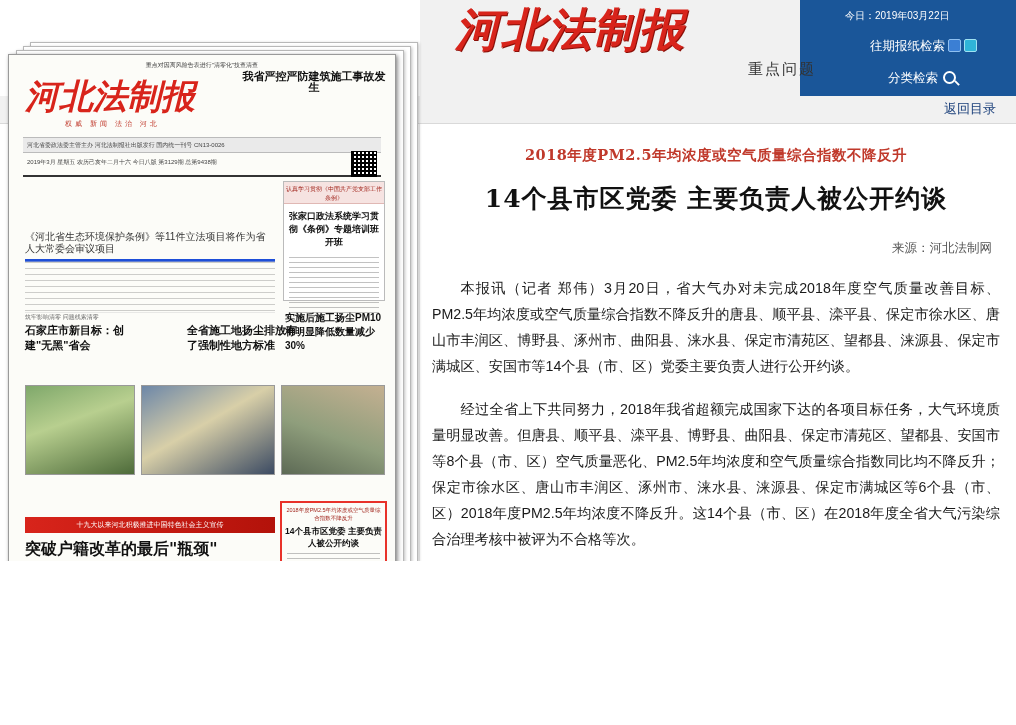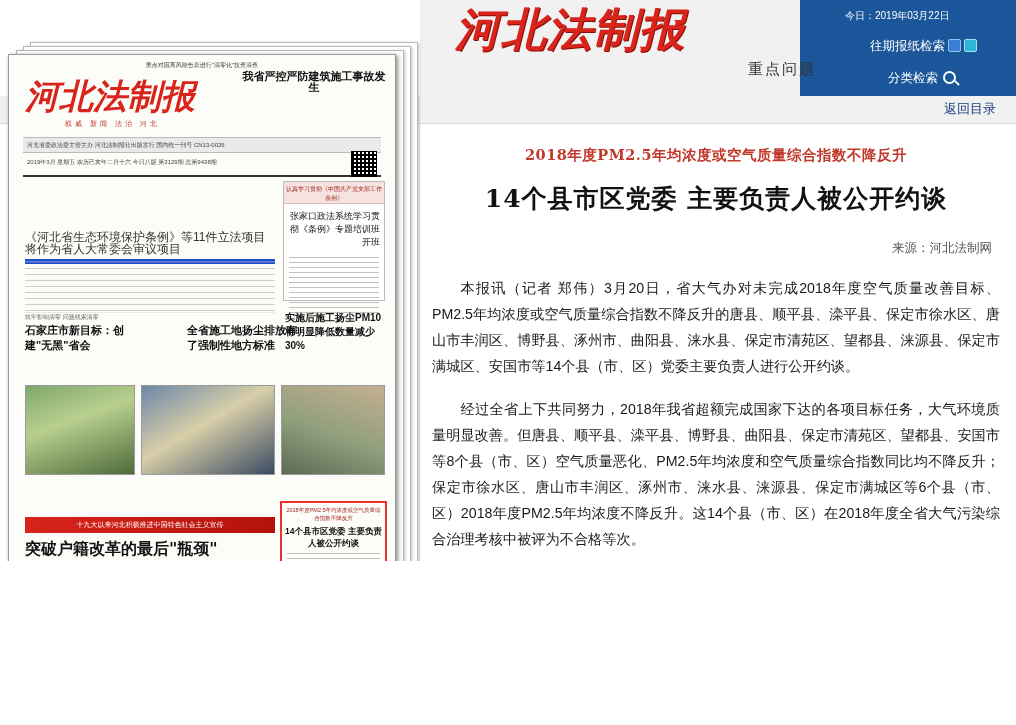--- a/index.html
+++ b/index.html
@@ -205,33 +205,33 @@
     background-blend-mode: multiply;
     border: 1px solid #000;
   }
   .pf-h1 {
     position: absolute; left: 16px; top: 130px; width: 250px;
     font-size: 17px; font-weight: bold; color: #111; line-height: 22px;
     font-family: "DejaVu Serif", serif;
   }
   .pf-h1-sub {
     position: absolute; left: 16px; top: 176px; width: 250px;
-    font-size: 12px; color: #333; line-height: 12px;
-    border-bottom: 5px solid #1d4ed8; padding-bottom: 4px;
+    font-size: 10px; color: #333; line-height: 12px;
+    border-bottom: 3px solid #1d4ed8; padding-bottom: 4px;
   }
   .pf-col-right-box {
     position: absolute; left: 274px; top: 126px; width: 102px; height: 120px;
     border: 1px solid #bbb; background: #fff;
   }
   .pf-col-right-box .t1 {
     font-size: 6px; color: #a1241b; text-align:center; padding: 3px 2px 0; line-height: 9px;
     background: #f6e3e1; border-bottom: 1px solid #e0b8b4;
   }
   .pf-col-right-box .t2 {
-    font-size: 9px; font-weight: normal; color: #111; text-align:right; padding: 6px 4px; line-height: 13px;
+    font-size: 9px; font-weight: bold; color: #111; text-align:center; padding: 6px 4px; line-height: 13px;
   }
   .pf-col-right-box .lines {
     margin: 2px 5px 0;
     height: 56px;
     background: repeating-linear-gradient(180deg,#777 0 1px, transparent 1px 5px);
     opacity: .45;
   }
   .pf-band {
     position: absolute; left: 16px; top: 206px; width: 250px; height: 52px;
     border-top: 1px solid #ccc; border-bottom: 1px solid #ccc;

